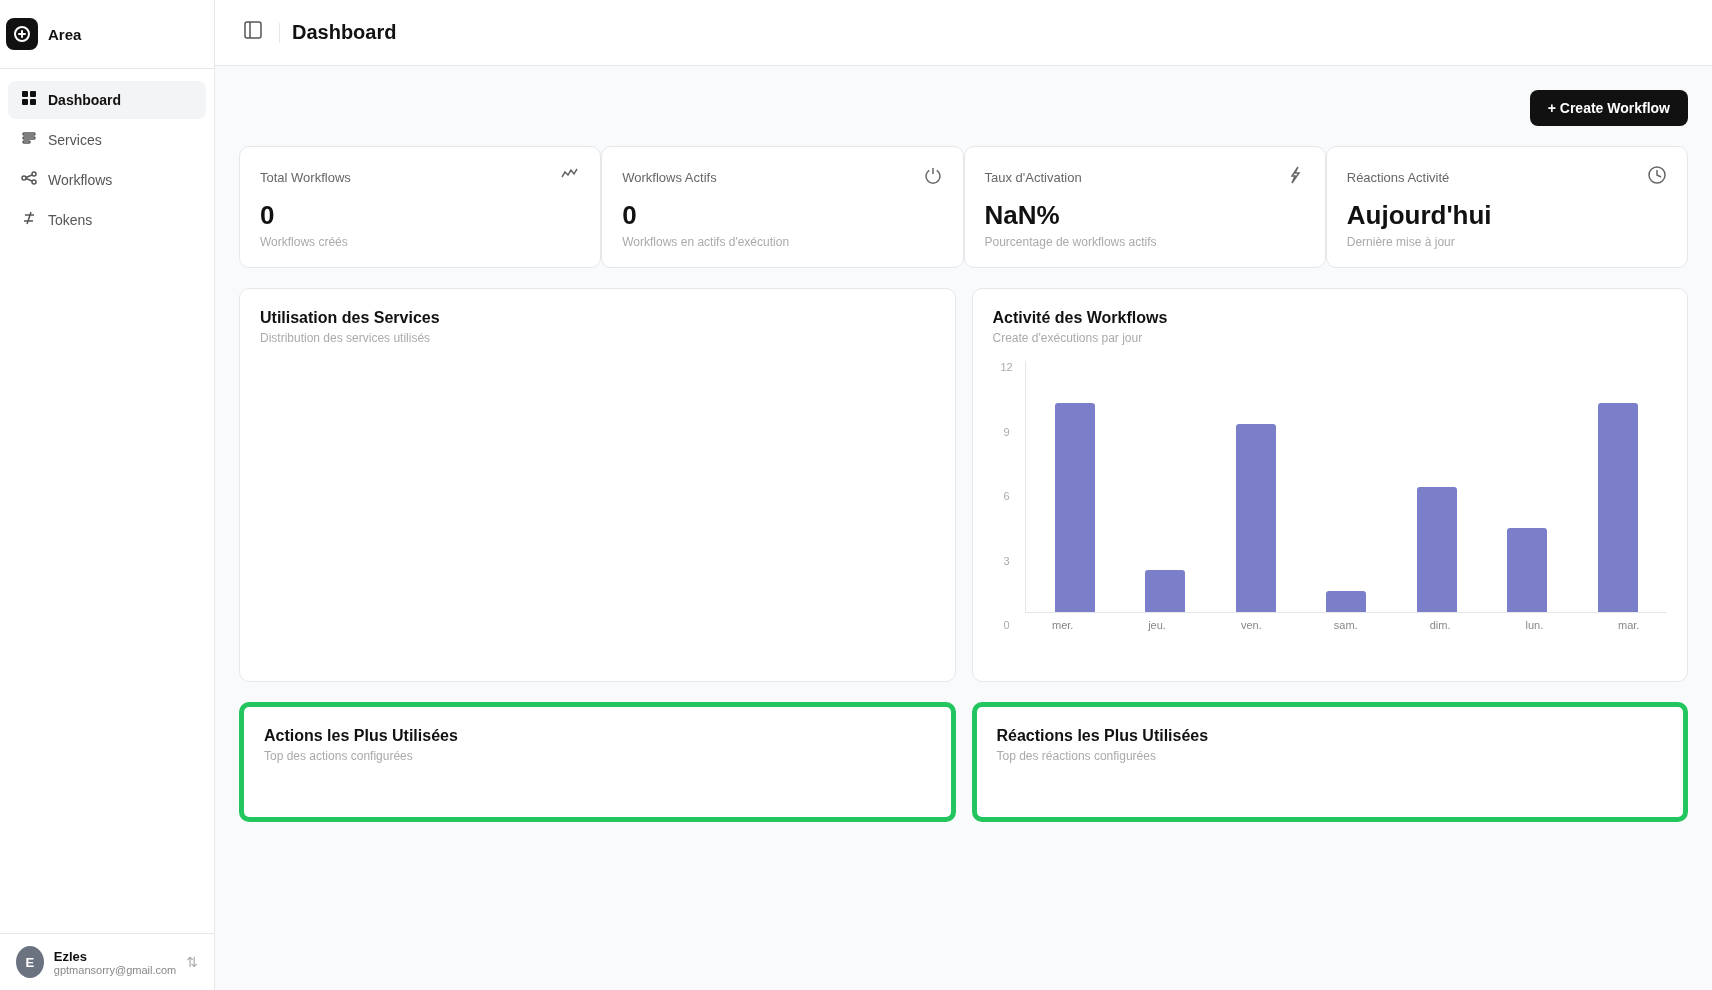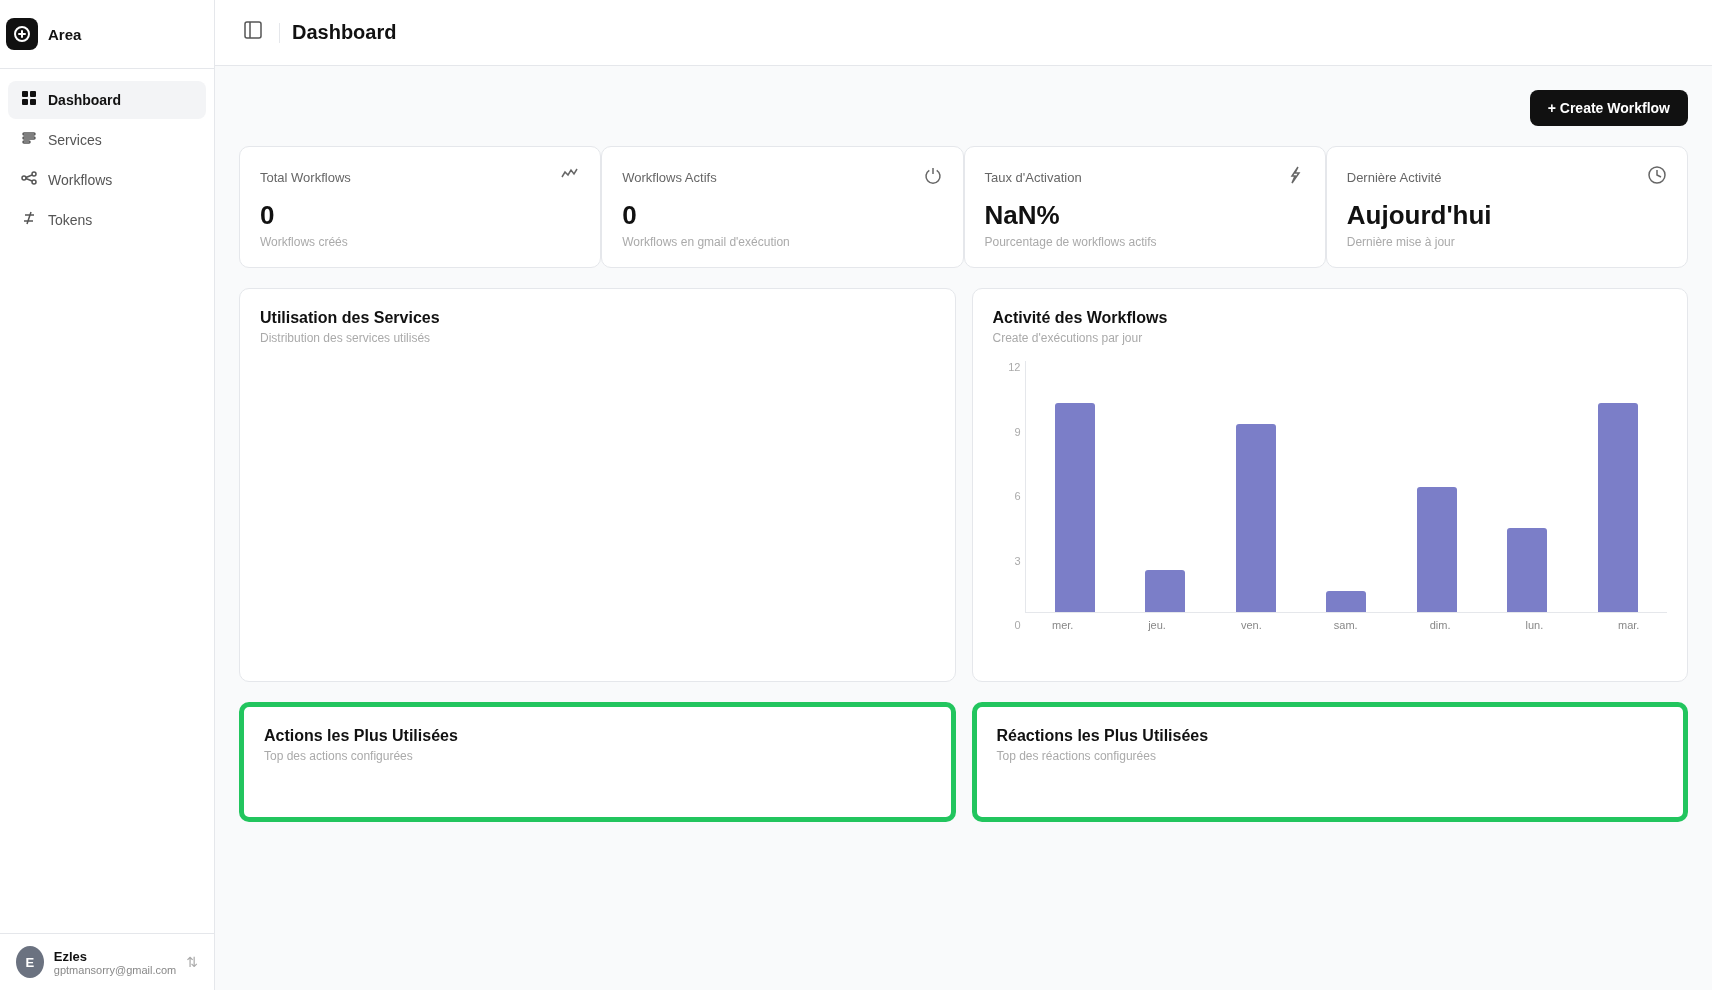--- a/index.html
+++ b/index.html
@@ -340,39 +340,39 @@
         <div class="stat-header">
           <span class="stat-label">Workflows Actifs</span>
           <span class="stat-icon">
             <svg width="20" height="20" viewBox="0 0 20 20" fill="none" stroke="#666" stroke-width="1.5">
               <path d="M10 3v6"></path>
               <path d="M6.3 5.3a7 7 0 1 0 7.4 0"></path>
             </svg>
           </span>
         </div>
         <div class="stat-value">0</div>
-        <div class="stat-sub">Workflows en gmail d'exécution</div>
+        <div class="stat-sub">Workflows en actifs d'exécution</div>
       </div>
 
       <div class="stat-card">
         <div class="stat-header">
           <span class="stat-label">Taux d'Activation</span>
           <span class="stat-icon">
             <svg width="20" height="20" viewBox="0 0 20 20" fill="none" stroke="#666" stroke-width="1.5">
               <polyline points="13,2 7,11 10,11 7,18 14,8 10,8 13,2"></polyline>
             </svg>
           </span>
         </div>
         <div class="stat-value">NaN%</div>
         <div class="stat-sub">Pourcentage de workflows actifs</div>
       </div>
 
       <div class="stat-card">
         <div class="stat-header">
-          <span class="stat-label">Dernière Activité</span>
+          <span class="stat-label">Réactions Activité</span>
           <span class="stat-icon">
             <svg width="20" height="20" viewBox="0 0 20 20" fill="none" stroke="#666" stroke-width="1.5">
               <circle cx="10" cy="10" r="8"></circle>
               <polyline points="10,5 10,10 14,12"></polyline>
             </svg>
           </span>
         </div>
         <div class="stat-value">Aujourd'hui</div>
         <div class="stat-sub">Dernière mise à jour</div>
       </div>
@@ -386,21 +386,21 @@
         <div class="chart-area" style="height:300px;">
           
         </div>
       </div>
 
       <div class="chart-card">
         <div class="chart-title">Activité des Workflows</div>
         <div class="chart-sub">Create d'exécutions par jour</div>
         <div style="position:relative; height:300px; padding-left:32px; padding-bottom:30px;">
 
-          <div style="position:absolute; left:0; top:0; height:calc(100% - 30px); display:flex; flex-direction:column; justify-content:space-between; font-size:11px; color:#aaa; text-align:right; width:28px;">
+          <div style="position:absolute; left:0; top:0; height:calc(100% - 30px); display:flex; flex-direction:column; justify-content:space-between; font-size:11px; color:#aaa; text-align:center; width:28px;">
             <span>12</span>
             <span>9</span>
             <span>6</span>
             <span>3</span>
             <span>0</span>
           </div>
 
           <div id="bar-chart-bars" style="height: calc(100% + 0px); display: block;">
               <div style="display: flex; flex-direction: column; height: 100%;">
                 <div style="display: flex; align-items: flex-end; justify-content: space-around; flex: 1 1 0%; border-left: 1px solid rgb(229, 231, 235); border-bottom: 1px solid rgb(229, 231, 235); padding: 0px 4px;">

